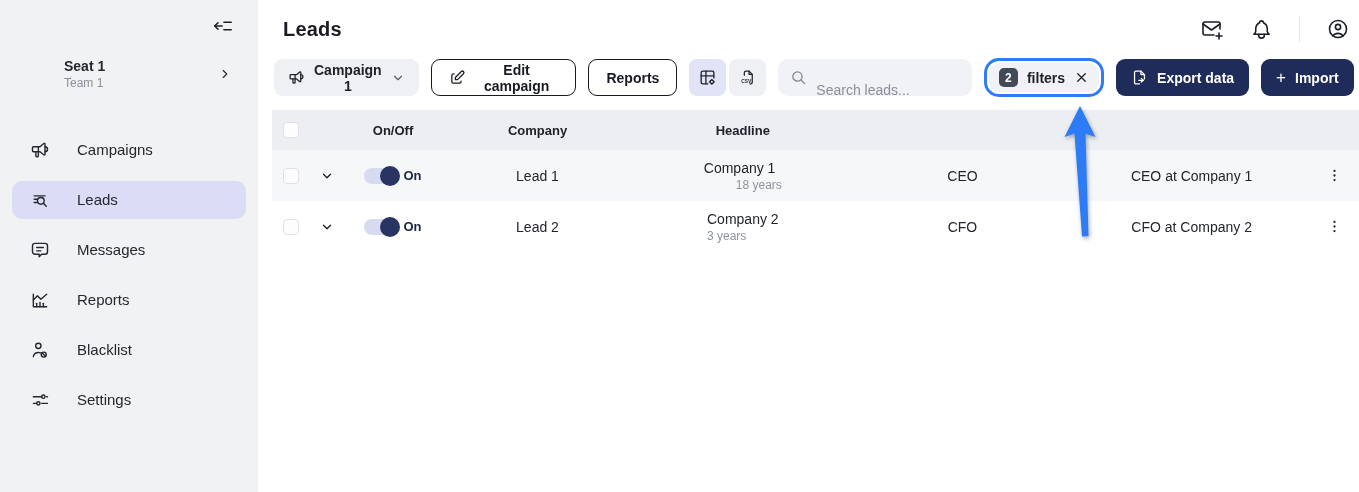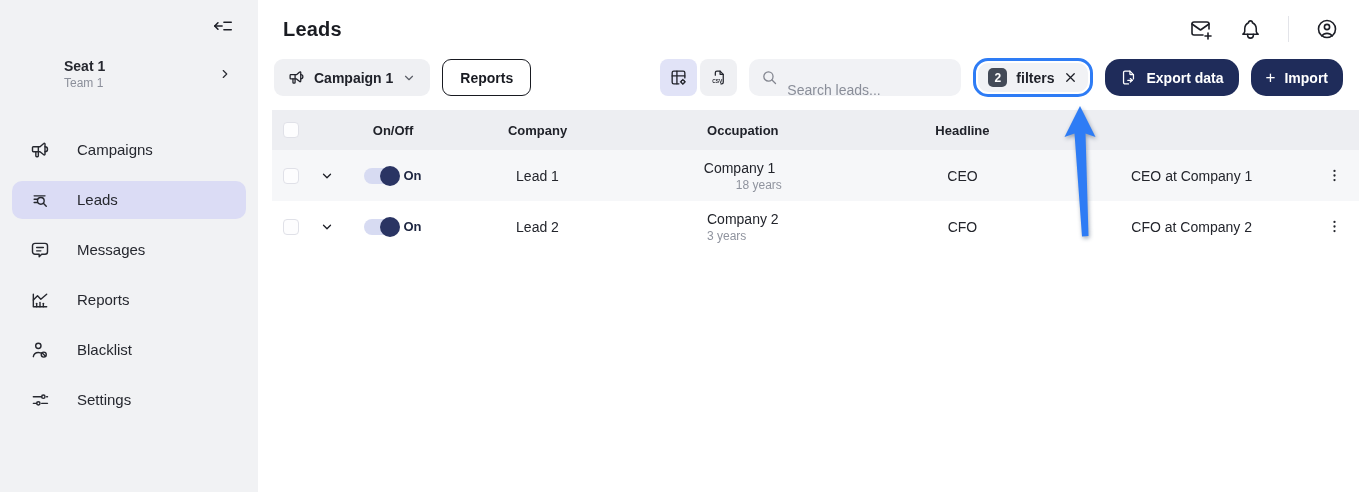--- a/index.html
+++ b/index.html
@@ -26,21 +26,21 @@
   
   .main { flex:1; display:flex; flex-direction:column; position:relative; background:#fff; }
   .topbar { display:flex; align-items:center; justify-content:space-between; padding:16px 20px 0 25px; }
   .page-title { font-size:20px; font-weight:700; color:#1a1c22; letter-spacing:.2px; }
   .top-icons { display:flex; align-items:center; gap:26px; }
   .vdiv { width:1px; height:26px; background:#e3e4e9; }
 
   .toolbar { display:flex; align-items:center; padding:16px 16px 0 16px; gap:12px; }
   .pill-btn { display:inline-flex; align-items:center; gap:9px; height:37px; padding:16px 14px; border:none; border-radius:9px; background:#eff0f3; font-family:inherit; font-size:14px; font-weight:600; color:#20222a; cursor:pointer; }
   .outline-btn { display:inline-flex; align-items:center; gap:9px; height:37px; padding:0 17px; border:1.5px solid #181a21; border-radius:9px; background:#fff; font-family:inherit; font-size:14px; font-weight:600; color:#181a21; cursor:pointer; }
-  .navy-btn { display:inline-flex; align-items:center; gap:9px; height:37px; padding:0 15px; border:none; border-radius:15px; background:#1f2c5a; font-family:inherit; font-size:14px; font-weight:600; color:#ffffff; cursor:pointer; white-space:nowrap; }
+  .navy-btn { display:inline-flex; align-items:center; gap:9px; height:37px; padding:0 15px; border:none; border-radius:9px; background:#1f2c5a; font-family:inherit; font-size:14px; font-weight:600; color:#ffffff; cursor:pointer; white-space:nowrap; }
   .view-toggles { display:flex; gap:3px; margin-left:auto; }
   .toggle-view-btn { width:37px; height:37px; border:none; border-radius:8px; background:#eff0f3; display:inline-flex; align-items:center; justify-content:center; color:#23252d; cursor:pointer; }
   .toggle-view-btn.selected { background:#e1e3f7; }
   .search-box { display:flex; align-items:center; gap:9px; height:37px; width:212px; background:#f1f2f5; border-radius:10px; padding:0 12px; color:#82858f; }
   .search-box input { border:none; background:transparent; outline:none; font-family:inherit; font-size:14px; color:#33353d; width:100%;margin-top:24px; }
   .search-box input::placeholder { color:#8a8e99; }
   .chip-ring { border:3px solid #2e7cf5; border-radius:15px; padding:2px; background:#fff; display:inline-flex; }
   .filters-chip { display:inline-flex; align-items:center; gap:9px; height:29px; background:#f1f2f5; border-radius:10px; padding:0 10px; cursor:pointer; }
   .chip-count { width:19px; height:19px; border-radius:5px; background:#434a57; color:#fff; font-size:12px; font-weight:700; display:inline-flex; align-items:center; justify-content:center; }
   .chip-label { font-size:14px; font-weight:600; color:#20222a; }
@@ -214,20 +214,29 @@
           </svg>
         </span>
         <span>Campaign 1</span>
         <span style="display:inline-flex;color:#5a5d66;">
           <svg width="14" height="14" viewBox="0 0 24 24" fill="none" stroke="currentColor" stroke-width="2" stroke-linecap="round" stroke-linejoin="round">
               <path d="m6 9 6 6 6-6"></path>
             </svg>
         </span>
       </button>
 
+      <button class="outline-btn">
+        <span style="display:inline-flex;">
+          <svg width="17" height="17" viewBox="0 0 24 24" fill="none" stroke="currentColor" stroke-width="1.8" stroke-linecap="round" stroke-linejoin="round">
+            <path d="M7 7H6a2 2 0 0 0-2 2v9a2 2 0 0 0 2 2h9a2 2 0 0 0 2-2v-1"></path>
+            <path d="M20.4 6.6a2.1 2.1 0 0 0-3-3L9 12v3h3l8.4-8.4z"></path>
+          </svg>
+        </span>
+        <span>Edit campaign</span>
+      </button>
 
       <button class="outline-btn">
         <span>Reports</span>
       </button>
 
       <div class="view-toggles">
         <button class="toggle-view-btn selected">
           <span style="display:inline-flex;">
             <svg width="19" height="19" viewBox="0 0 24 24" fill="none" stroke="currentColor" stroke-width="1.7" stroke-linecap="round" stroke-linejoin="round">
               <path d="M12.5 20H6a2 2 0 0 1-2-2V6a2 2 0 0 1 2-2h12a2 2 0 0 1 2 2v6.5"></path>
@@ -292,21 +301,20 @@
     </div>
 
     <div class="table">
       <div class="trow thead">
         <div class="cell">
             <span class="checkbox"></span>
           </div>
         <div class="cell"></div>
         <div class="cell">On/Off</div>
         <div class="cell">Company</div>
-        <div class="cell">Occupation</div>
         <div class="cell">Headline</div>
         <div class="cell"></div>
       </div>
 
       <div class="trow tbody-row alt">
         <div class="cell">
             <span class="checkbox"></span>
           </div>
         <div class="cell">
           <span class="icon-btn" style="display:inline-flex;">

